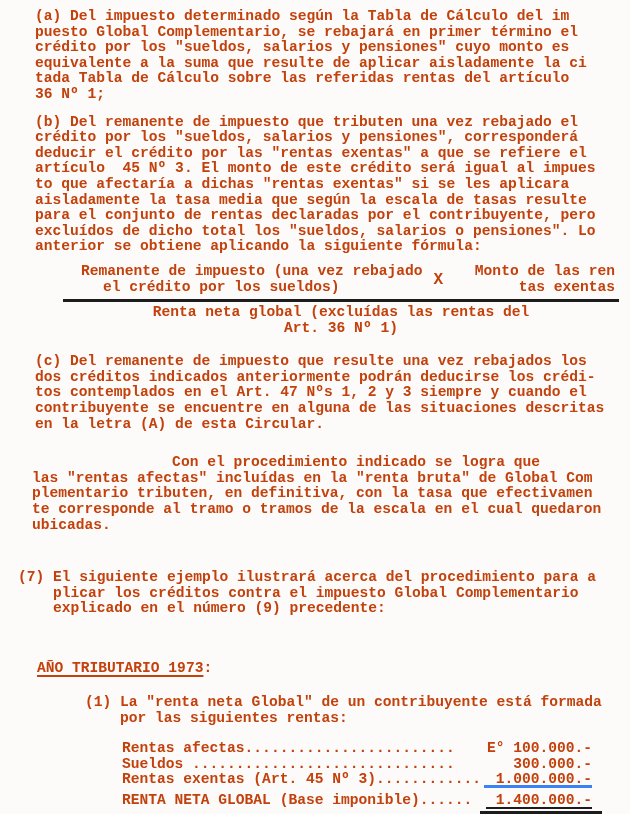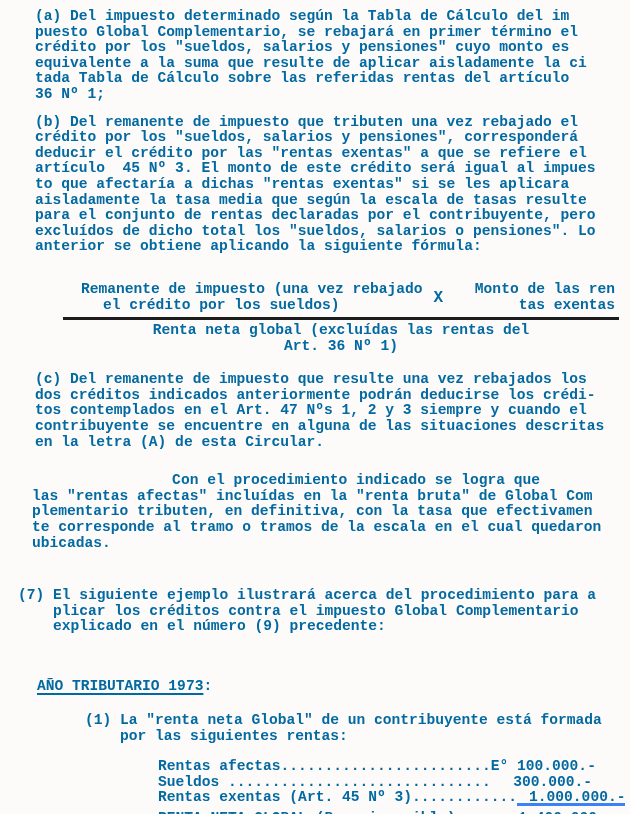--- a/index.html
+++ b/index.html
@@ -2,58 +2,58 @@
 <html><head>
 <meta charset="utf-8">
 <style>
   html,body { margin:0; padding:0; }
   .page {
     position: relative;
     width: 630px;
     height: 814px;
     overflow: hidden;
     background: #fcfbf9;
-    color: #0369a1;
+    color: #c2410c;
     font-family: "Liberation Mono", "DejaVu Sans Mono", monospace;
     font-size: 14.6px;
     font-weight: 700;
     box-sizing: border-box;
     padding-top: 9px;
   }
   .tl { height: 15.6px; line-height: 15.6px; white-space: pre; }
   .ul {
     text-decoration-thickness: 2px;
     text-underline-offset: 3px;
   }
   .para-a   { margin-left: 35px; }
   .para-b   { margin-left: 35px; margin-top: 12px; }
   .para-c   { margin-left: 35px; margin-top: 18px; }
   .para-proc{ margin-left: 32px; margin-top: 23px; }
   .para-7   { margin-left: 18px; margin-top: 37px; }
 
-  .formula  { margin-left: 63px; width: 556px; margin-top: 27px; }
+  .formula  { margin-left: 63px; width: 556px; margin-top: 9px; }
   .f-num    { display: flex; }
   .f-nl     { flex: 1; }
   .f-nl .l1 { padding-left: 18px; }
   .f-nl .l2 { padding-left: 40px; }
   .f-x      { align-self: center; padding-right: 10px; font-size: 16px; }
   .f-nr     { width: 162px; text-align: right; padding-right: 4px; }
   .f-bar    { height: 3px; background: #1c1c1c; margin-top: 4px; }
   .f-den    { text-align: center; margin-top: 3px; }
 
   .heading  { margin-left: 37px; margin-top: 43px; height: 16px; line-height: 16px; white-space: pre; }
   .heading .hu {
     text-decoration: underline;
     text-decoration-thickness: 2px;
     text-underline-offset: 3px;
   }
   .item-1   { margin-left: 85px; margin-top: 19px; }
 
   .table    { margin-left: 122px; margin-top: 15px; width: 470px; }
-  .row      { display: flex; height: 15.6px; line-height: 15.6px; margin-left: 36px; }
+  .row      { display: flex; height: 15.6px; line-height: 15.6px; }
   .row .lbl { white-space: pre; }
   .row .amt { margin-left: auto; white-space: pre; }
   .row-total{ margin-top: 5px; }
   .amt-u    { border-bottom: 3px solid #3b82f6; padding-left: 12px; }
   .amt-uu   { position: relative; border-bottom: 2px solid #1c1c1c; padding-left: 10px; }
   .amt-uu::after {
     content: "";
     position: absolute;
     left: -6px; right: -10px;
     bottom: -8px;

